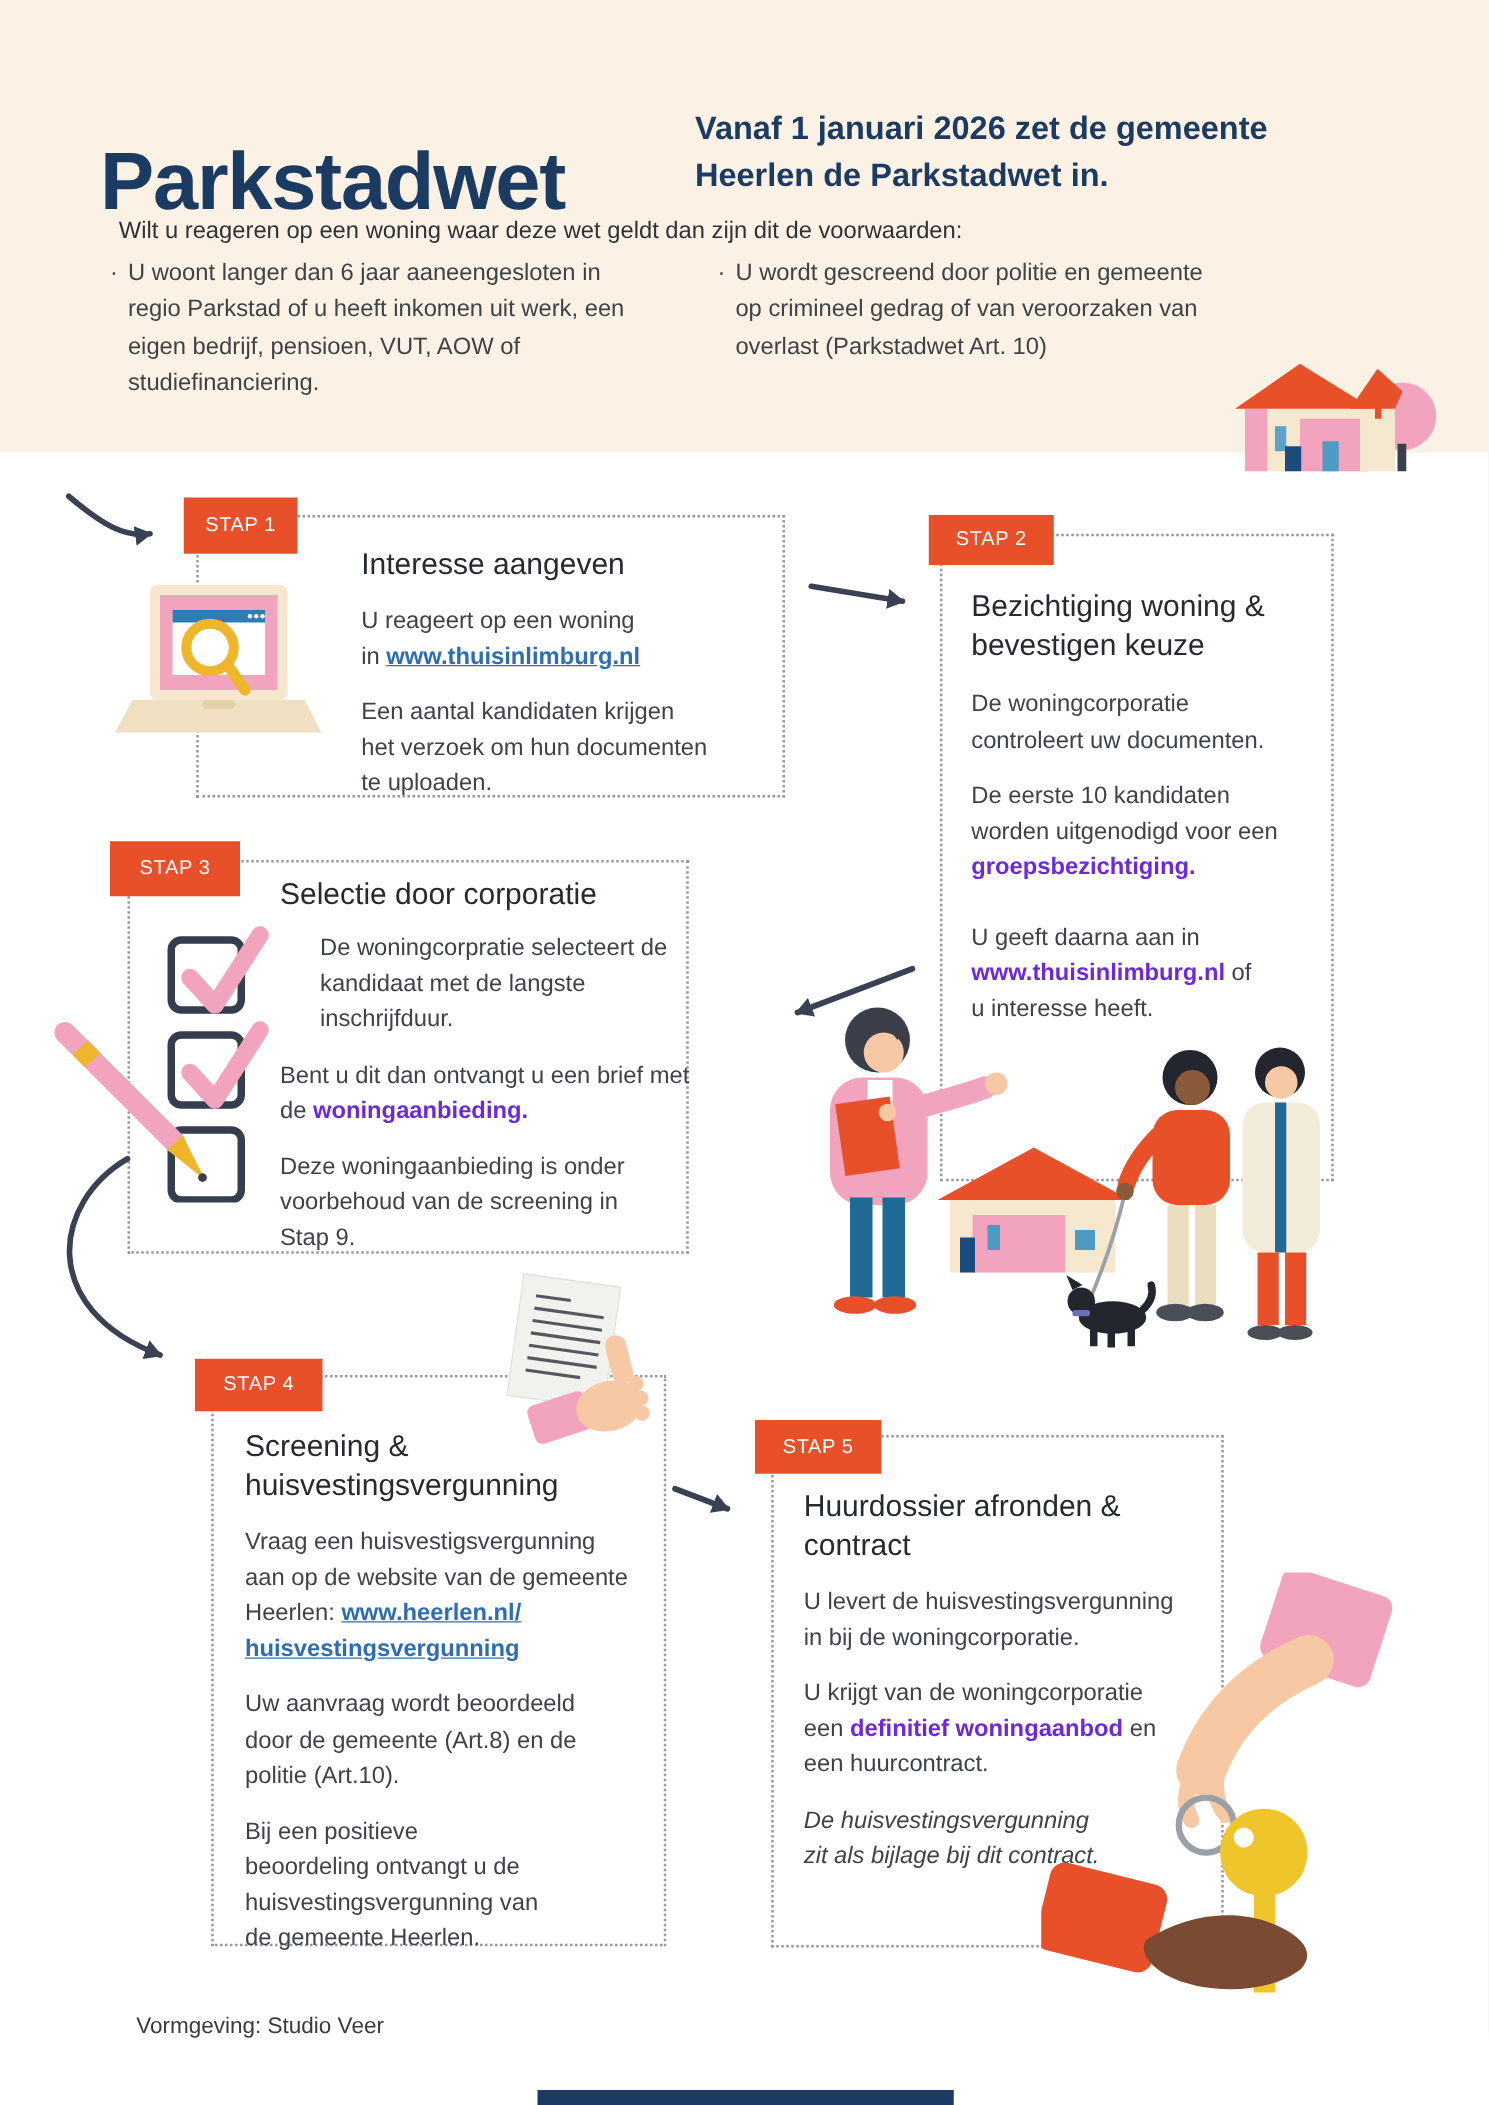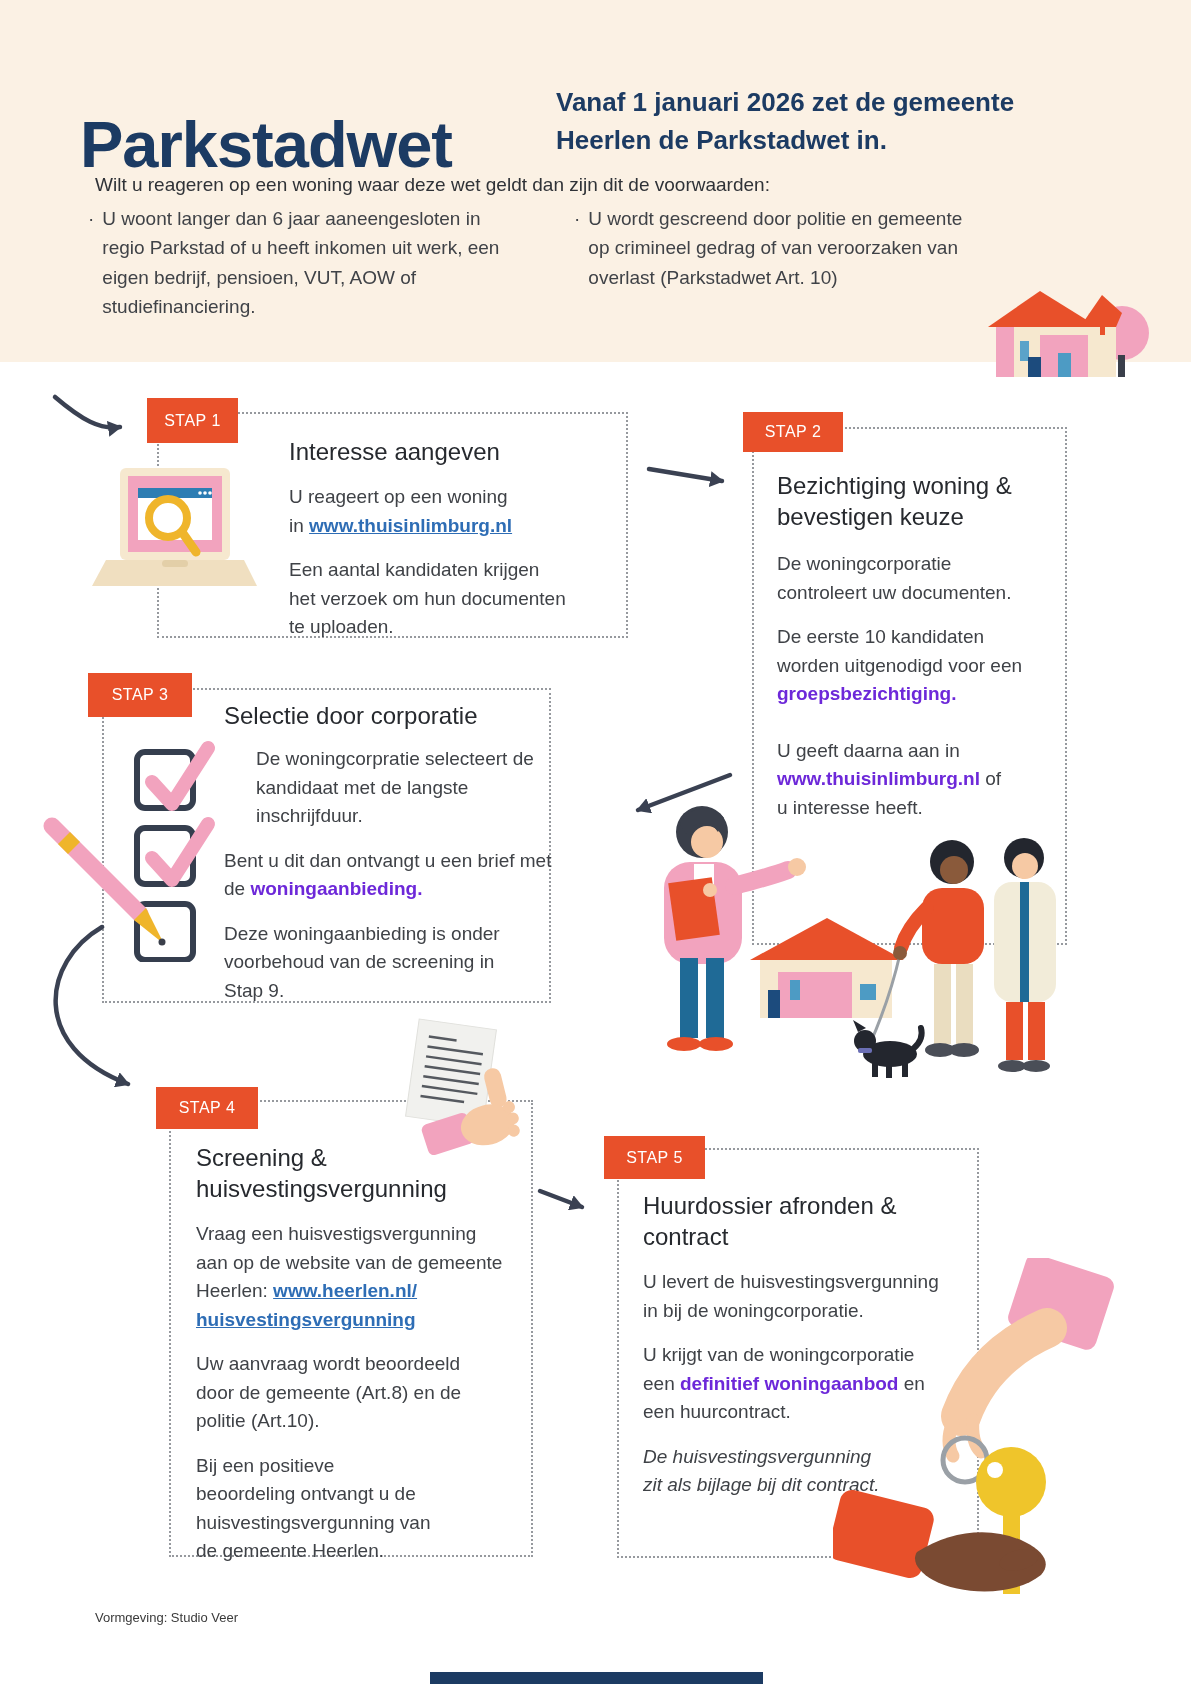--- a/index.html
+++ b/index.html
@@ -55,21 +55,21 @@
   .p b, .p strong { color:#6d28d9; }
   .w235{width:235px;} .w240{width:240px;} .w245{width:245px;font-style:italic;} .w258{width:258px;}
   .w280{width:280px;} .w290{width:290px;} .w300{width:300px;} .w310{width:310px;}
   .w315{width:315px;} .w330{width:330px;}
   .gap-lg { margin-top:28px; }
   a.link { color:#2E6DB5; font-weight:700; text-decoration:underline; cursor:pointer; }
 
   .illus { position:absolute; z-index:3; }
   .arrow { position:absolute; z-index:2; }
 
-  .credit { position:absolute; left:95px; top:1610px; font-size:13px; color:#3A3A3A; z-index:2; }
+  .credit { position:absolute; left:109px; top:1610px; font-size:18px; color:#3A3A3A; z-index:2; }
   .bottom-bar { position:absolute; left:430px; top:1672px; width:333px; height:12px; background:#1C3B63; z-index:2; }
 </style>
 </head>
 <body>
 
 <div class="page">
 
   <div class="band"></div>
   <div class="page-title">Parkstadwet</div>
   <div class="headline">Vanaf 1 januari 2026 zet de gemeente Heerlen de Parkstadwet in.</div>

